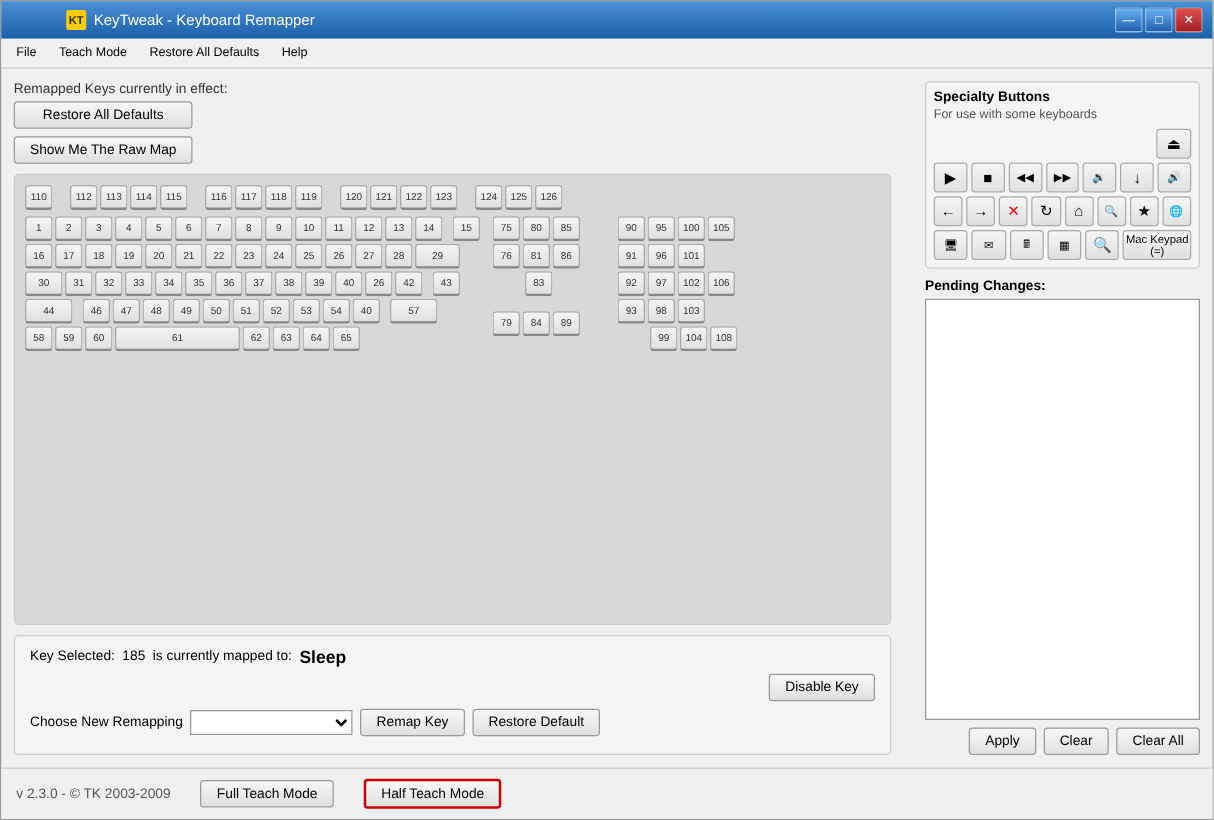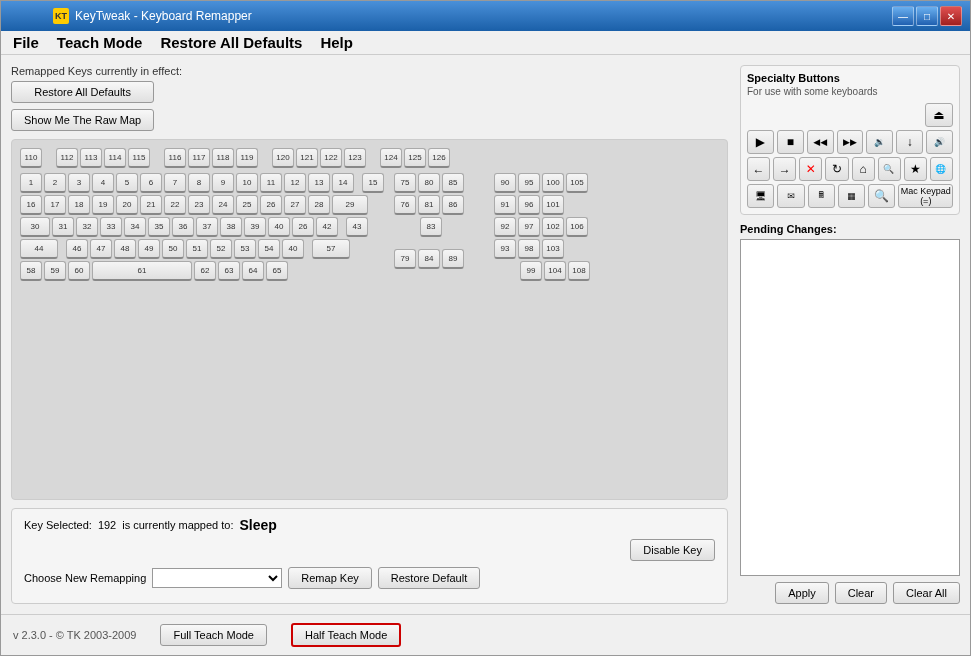--- a/index.html
+++ b/index.html
@@ -77,28 +77,27 @@
       height: 24px;
       display: flex;
       align-items: center;
       padding: 0 4px;
       gap: 2px;
     }
     .menu-item {
       padding: 2px 8px;
       cursor: pointer;
       border-radius: 2px;
-      font-size: 15px;
-      font-weight: bold;
+      font-size: 10px;
     }
     .content {
       display: flex;
       flex: 1;
       padding: 10px;
-      gap: 12px;
+      gap: 27px;
     }
     .left-panel {
       flex: 1;
       display: flex;
       flex-direction: column;
       gap: 8px;
     }
     .right-panel {
       width: 220px;
       display: flex;
@@ -515,21 +514,21 @@
                 <div class="key">108</div>
               </div>
             </div>
           </div>
         </div>
       </div>
 
       <div class="controls-section">
         <div class="controls-row">
           <label>Key Selected:</label>
-          <span>192</span>
+          <span>185</span>
           <label>is currently mapped to:</label>
           <span class="mapped-to">Sleep</span>
         </div>
         <div class="controls-row">
           <div style="flex:1;"></div>
           <button class="btn">Disable Key</button>
         </div>
         <div class="controls-row">
           <label>Choose New Remapping</label>
           <select>

